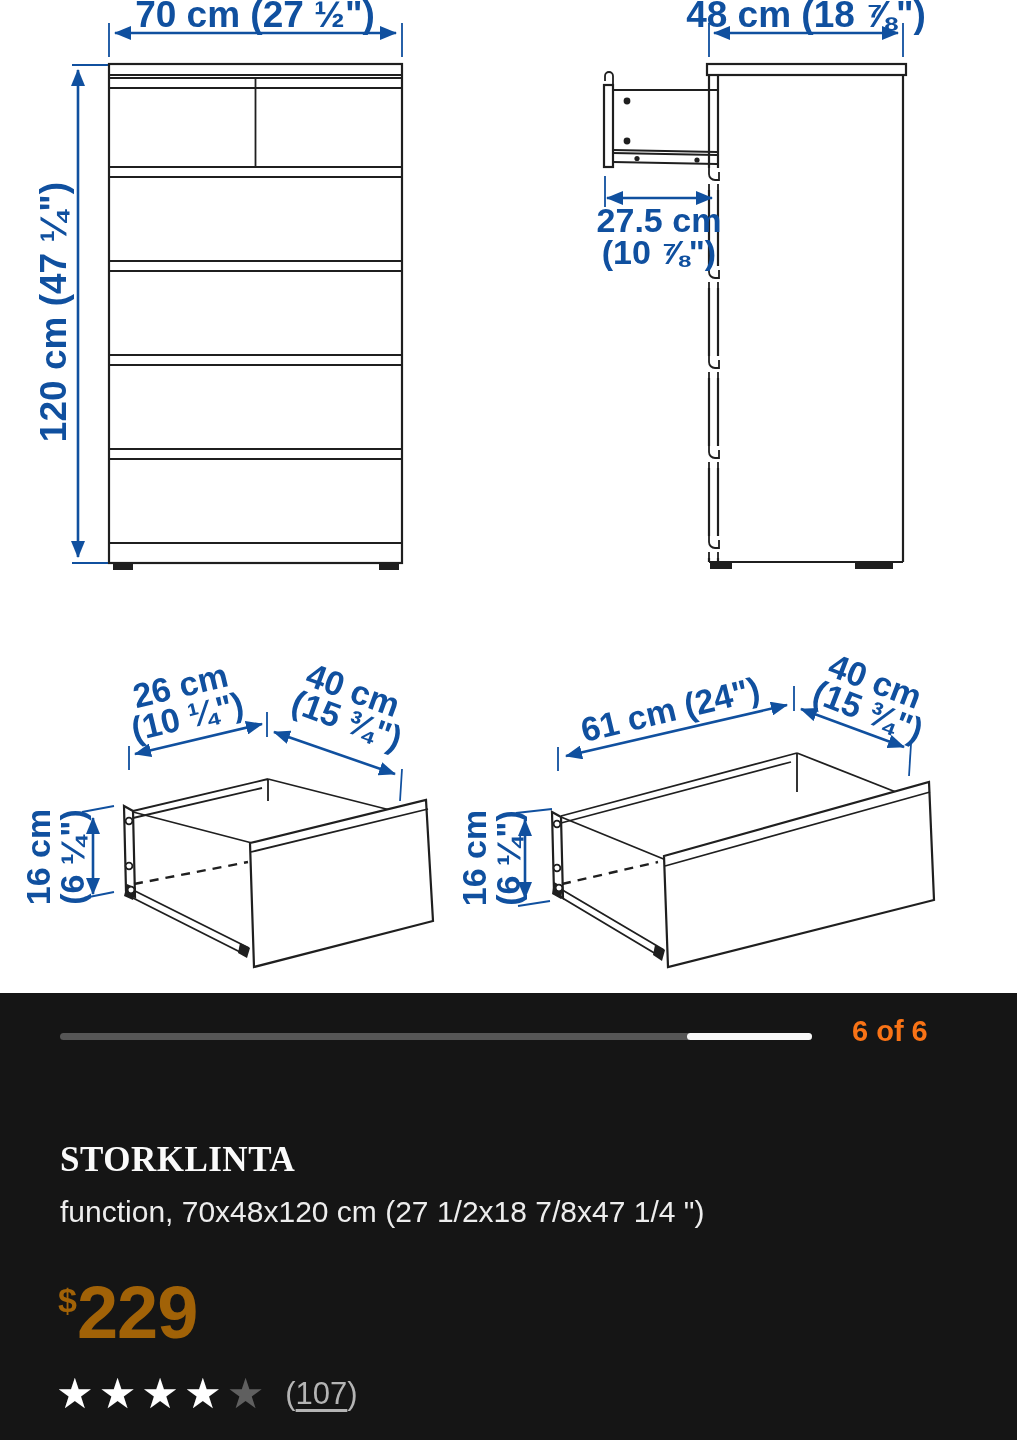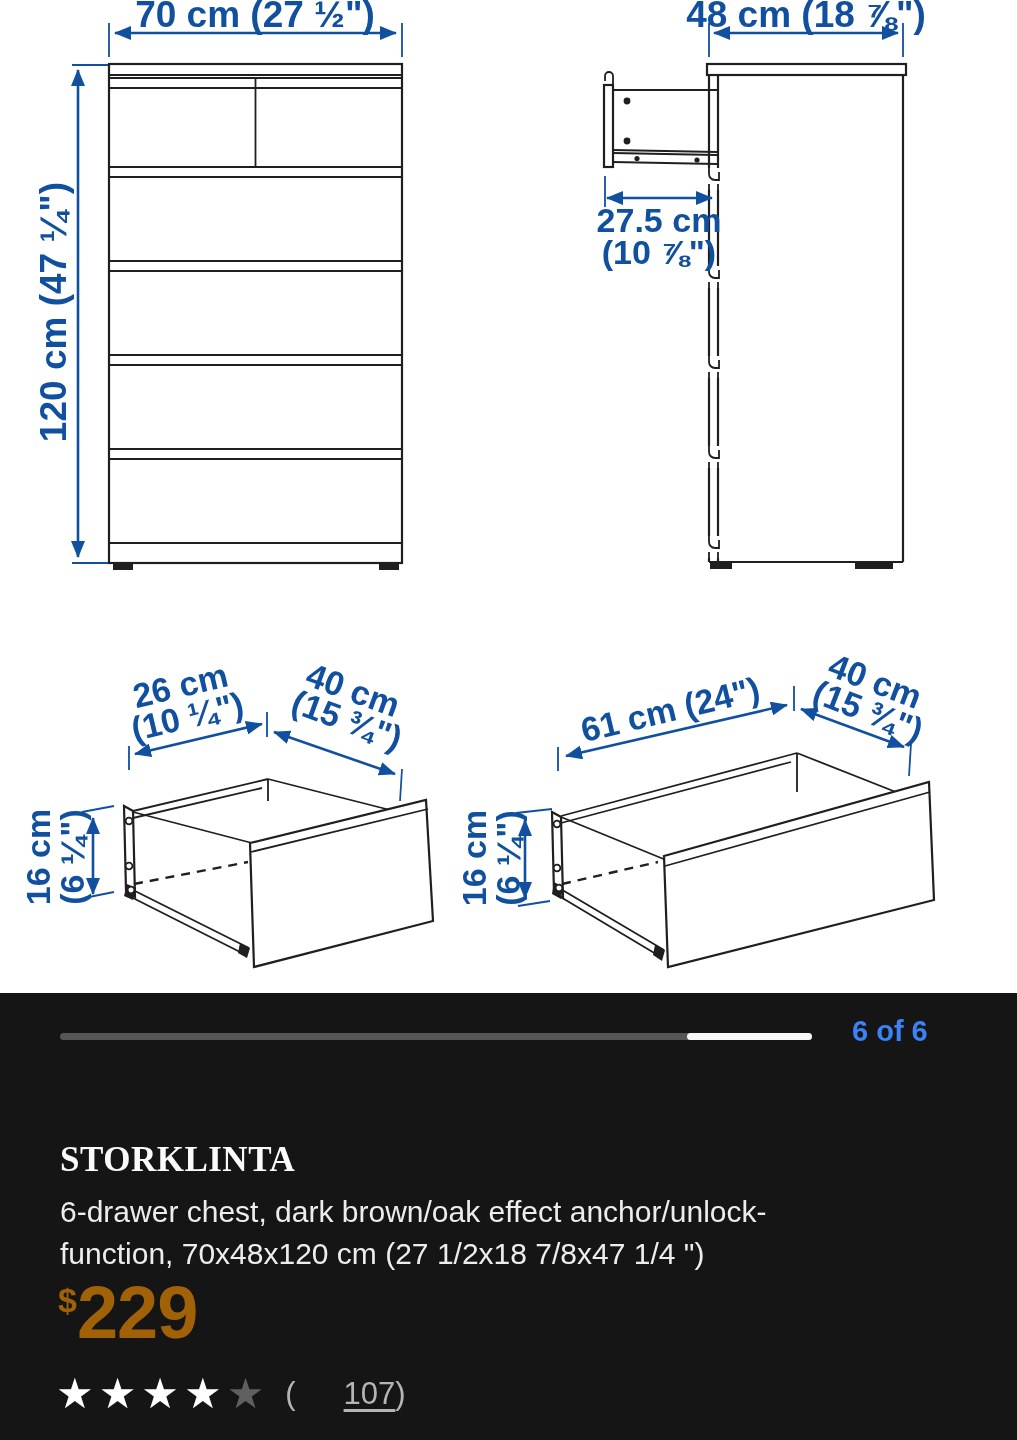--- a/index.html
+++ b/index.html
@@ -40,21 +40,21 @@
     background:var(--panel-bg);color:#fff;
   }
   .progress-track{
     position:absolute;left:60px;top:40px;width:752px;height:7px;
     background:var(--progress-track);border-radius:4px;
   }
   .progress-active{
     position:absolute;top:0;height:7px;background:#f7f7f7;border-radius:4px;
   }
   .page-count{
-    position:absolute;left:852px;top:22px;font-size:29px;font-weight:bold;color:#3b82f6;
+    position:absolute;left:852px;top:22px;font-size:29px;font-weight:bold;color:#f97316;
   }
   .product-title{
     position:absolute;left:60px;top:147px;font-size:35px;font-weight:bold;color:#fafafa;
     letter-spacing:.5px;
     font-family:Liberation Serif, serif;
   }
   .product-desc{
     position:absolute;left:60px;top:198px;font-size:30px;font-weight:400;color:#ededed;
     line-height:42px;white-space:nowrap;
   }
@@ -68,21 +68,21 @@
     font-size:74px;font-weight:bold;letter-spacing:-1px;
   }
   .rating-row{
     position:absolute;left:56px;top:380px;display:flex;align-items:center;
   }
   .star{font-size:42px;line-height:42px;margin-right:5px;color:#ffffff;}
   .star.empty{color:var(--star-empty);}
   .reviews{
     margin-left:16px;font-size:31px;color:var(--muted-text);text-decoration:none;
   }
-  .reviews .cnt{text-decoration:underline;text-underline-offset:5px;margin-left:48px;}
+  .reviews .cnt{text-decoration:underline;text-underline-offset:5px;}
 </style>
 </head>
 <body>
 
 <svg id="diagram" width="1017" height="993" viewBox="0 0 1017 993">
   <defs>
     <marker id="ah" markerUnits="userSpaceOnUse" markerWidth="18" markerHeight="14" refX="16" refY="7" orient="auto-start-reverse">
       <path class="dimfill" d="M0,0 L17,7 L0,14 Z"></path>
     </marker>
   </defs>
@@ -233,21 +233,20 @@
 
 <div class="info-panel">
   <div class="progress-track">
     <div class="progress-active" id="progress-active" style="width: 16.6667%; left: 83.3333%;"></div>
   </div>
   <div class="page-count">6 of 6</div>
 
   <div class="product-title">STORKLINTA</div>
 
   <div class="product-desc">
-    <div>6-drawer chest, dark brown/oak effect anchor/unlock-</div>
     <div>function, 70x48x120 cm (27 1/2x18 7/8x47 1/4 ")</div>
   </div>
 
   <div class="price"><span class="currency">$</span><span class="amount">229</span></div>
 
   <div class="rating-row">
     <span id="stars"><span class="star filled">★</span><span class="star filled">★</span><span class="star filled">★</span><span class="star filled">★</span><span class="star empty">★</span></span>
     <a class="reviews" href="#"><span>(</span><span class="cnt">107</span><span>)</span></a>
   </div>
 </div>

